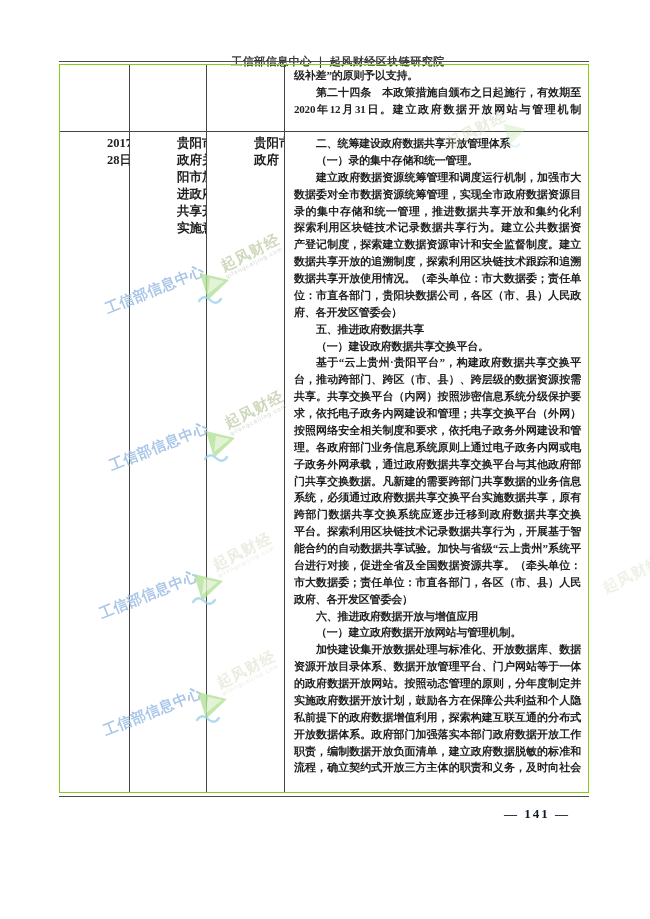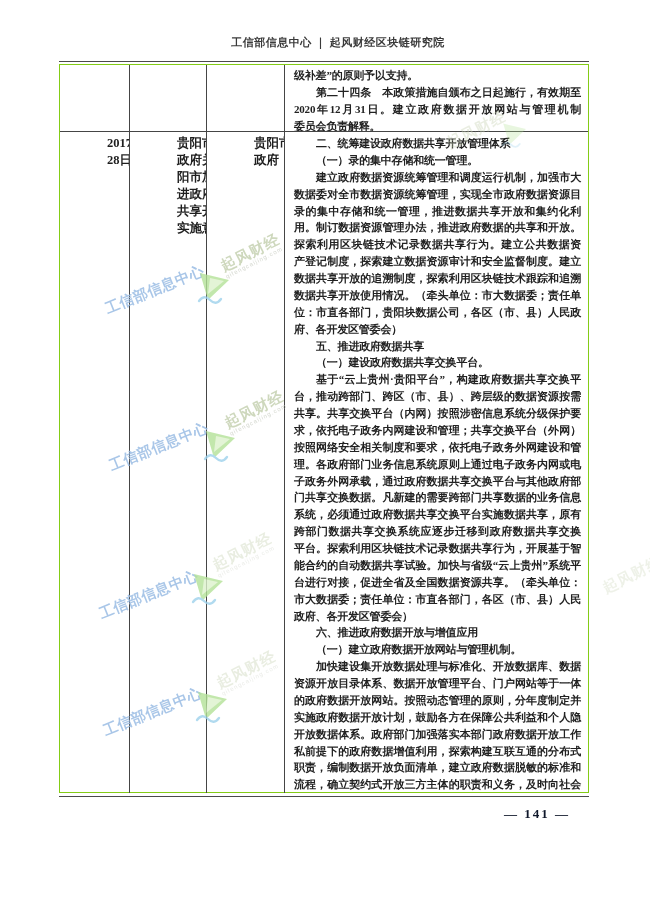--- a/index.html
+++ b/index.html
@@ -6,21 +6,21 @@
   body{
     width:650px;height:919px;position:relative;overflow:hidden;
     background:#ffffff;
     font-family:"Liberation Serif","DejaVu Serif",serif;
     color:#1f1f1f;
   }
   .page{position:absolute;inset:0;}
 
   
   .doc-header{
-    position:absolute;left:59px;top:35px;width:530px;height:16px;
+    position:absolute;left:59px;top:54px;width:530px;height:16px;
     text-align:center;padding-left:14px;
     font-size:11px;font-weight:700;letter-spacing:0.5px;color:#3a3a3a;
   }
 
   
   .hairline{position:absolute;left:59px;width:530px;height:0;border-top:1px solid #4a4a4a;}
   .hl-top{top:61px;}
   .hl-bottom{top:796px;}
   .doc-table{
     position:absolute;left:59px;top:64px;width:530px;height:729px;
@@ -88,21 +88,20 @@
   <div class="doc-table">
 
     <div class="tr tr1">
       <div class="td td-date"></div>
       <div class="td td-title"></div>
       <div class="td td-issuer"></div>
       <div class="td td-content">
           <div class="cline">级补差”的原则予以支持。</div>
           <div class="cline ind jf">第二十四条　本政策措施自颁布之日起施行，有效期至</div>
           <div class="cline jf">2020年12月31日。建立政府数据开放网站与管理机制</div>
-          <div class="cline">委员会负责解释。</div>
         </div>
     </div>
 
     <div class="tr tr2">
       <div class="td td-date">
           <div class="sline">2017年3月</div>
           <div class="sline">28日</div>
         </div>
       <div class="td td-title">
           <div class="sline">贵阳市人民</div>
@@ -115,21 +114,20 @@
       <div class="td td-issuer">
           <div class="sline">贵阳市人民</div>
           <div class="sline">政府</div>
         </div>
       <div class="td td-content">
           <div class="cline ind">二、统筹建设政府数据共享开放管理体系</div>
           <div class="cline ind">（一）录的集中存储和统一管理。</div>
           <div class="cline ind jf">建立政府数据资源统筹管理和调度运行机制，加强市大</div>
           <div class="cline jf">数据委对全市数据资源统筹管理，实现全市政府数据资源目</div>
           <div class="cline jf">录的集中存储和统一管理，推进数据共享开放和集约化利</div>
-          <div class="cline jf">用。制订数据资源管理办法，推进政府数据的共享和开放。</div>
           <div class="cline jf">探索利用区块链技术记录数据共享行为。建立公共数据资</div>
           <div class="cline jf">产登记制度，探索建立数据资源审计和安全监督制度。建立</div>
           <div class="cline jf">数据共享开放的追溯制度，探索利用区块链技术跟踪和追溯</div>
           <div class="cline jf">数据共享开放使用情况。（牵头单位：市大数据委；责任单</div>
           <div class="cline jf">位：市直各部门，贵阳块数据公司，各区（市、县）人民政</div>
           <div class="cline">府、各开发区管委会）</div>
           <div class="cline ind">五、推进政府数据共享</div>
           <div class="cline ind">（一）建设政府数据共享交换平台。</div>
           <div class="cline ind jf">基于“云上贵州·贵阳平台”，构建政府数据共享交换平</div>
           <div class="cline jf">台，推动跨部门、跨区（市、县）、跨层级的数据资源按需</div>
@@ -145,22 +143,22 @@
           <div class="cline jf">能合约的自动数据共享试验。加快与省级“云上贵州”系统平</div>
           <div class="cline jf">台进行对接，促进全省及全国数据资源共享。（牵头单位：</div>
           <div class="cline jf">市大数据委；责任单位：市直各部门，各区（市、县）人民</div>
           <div class="cline">政府、各开发区管委会）</div>
           <div class="cline ind">六、推进政府数据开放与增值应用</div>
           <div class="cline ind">（一）建立政府数据开放网站与管理机制。</div>
           <div class="cline ind jf">加快建设集开放数据处理与标准化、开放数据库、数据</div>
           <div class="cline jf">资源开放目录体系、数据开放管理平台、门户网站等于一体</div>
           <div class="cline jf">的政府数据开放网站。按照动态管理的原则，分年度制定并</div>
           <div class="cline jf">实施政府数据开放计划，鼓励各方在保障公共利益和个人隐</div>
+          <div class="cline jf">私前提下的政府数据增值利用，探索构建互联互通的分布式</div>
           <div class="cline jf">开放数据体系。政府部门加强落实本部门政府数据开放工作</div>
-          <div class="cline jf">私前提下的政府数据增值利用，探索构建互联互通的分布式</div>
           <div class="cline jf">职责，编制数据开放负面清单，建立政府数据脱敏的标准和</div>
           <div class="cline jf">流程，确立契约式开放三方主体的职责和义务，及时向社会</div>
         </div>
     </div>
 
   </div>
 
   <div class="page-number">— 141 —</div>
 
   <div class="wm-layer">

